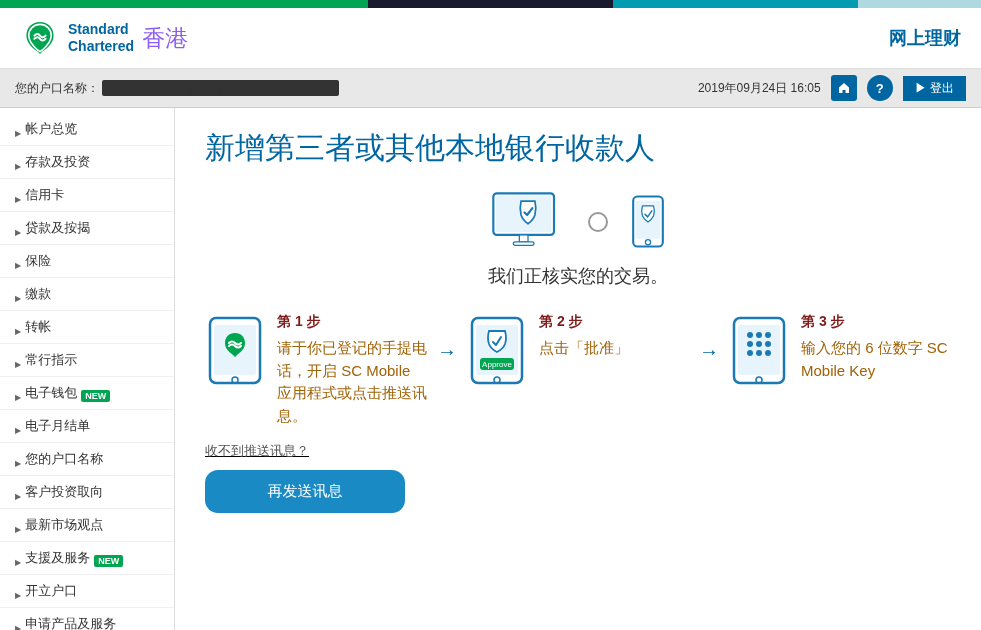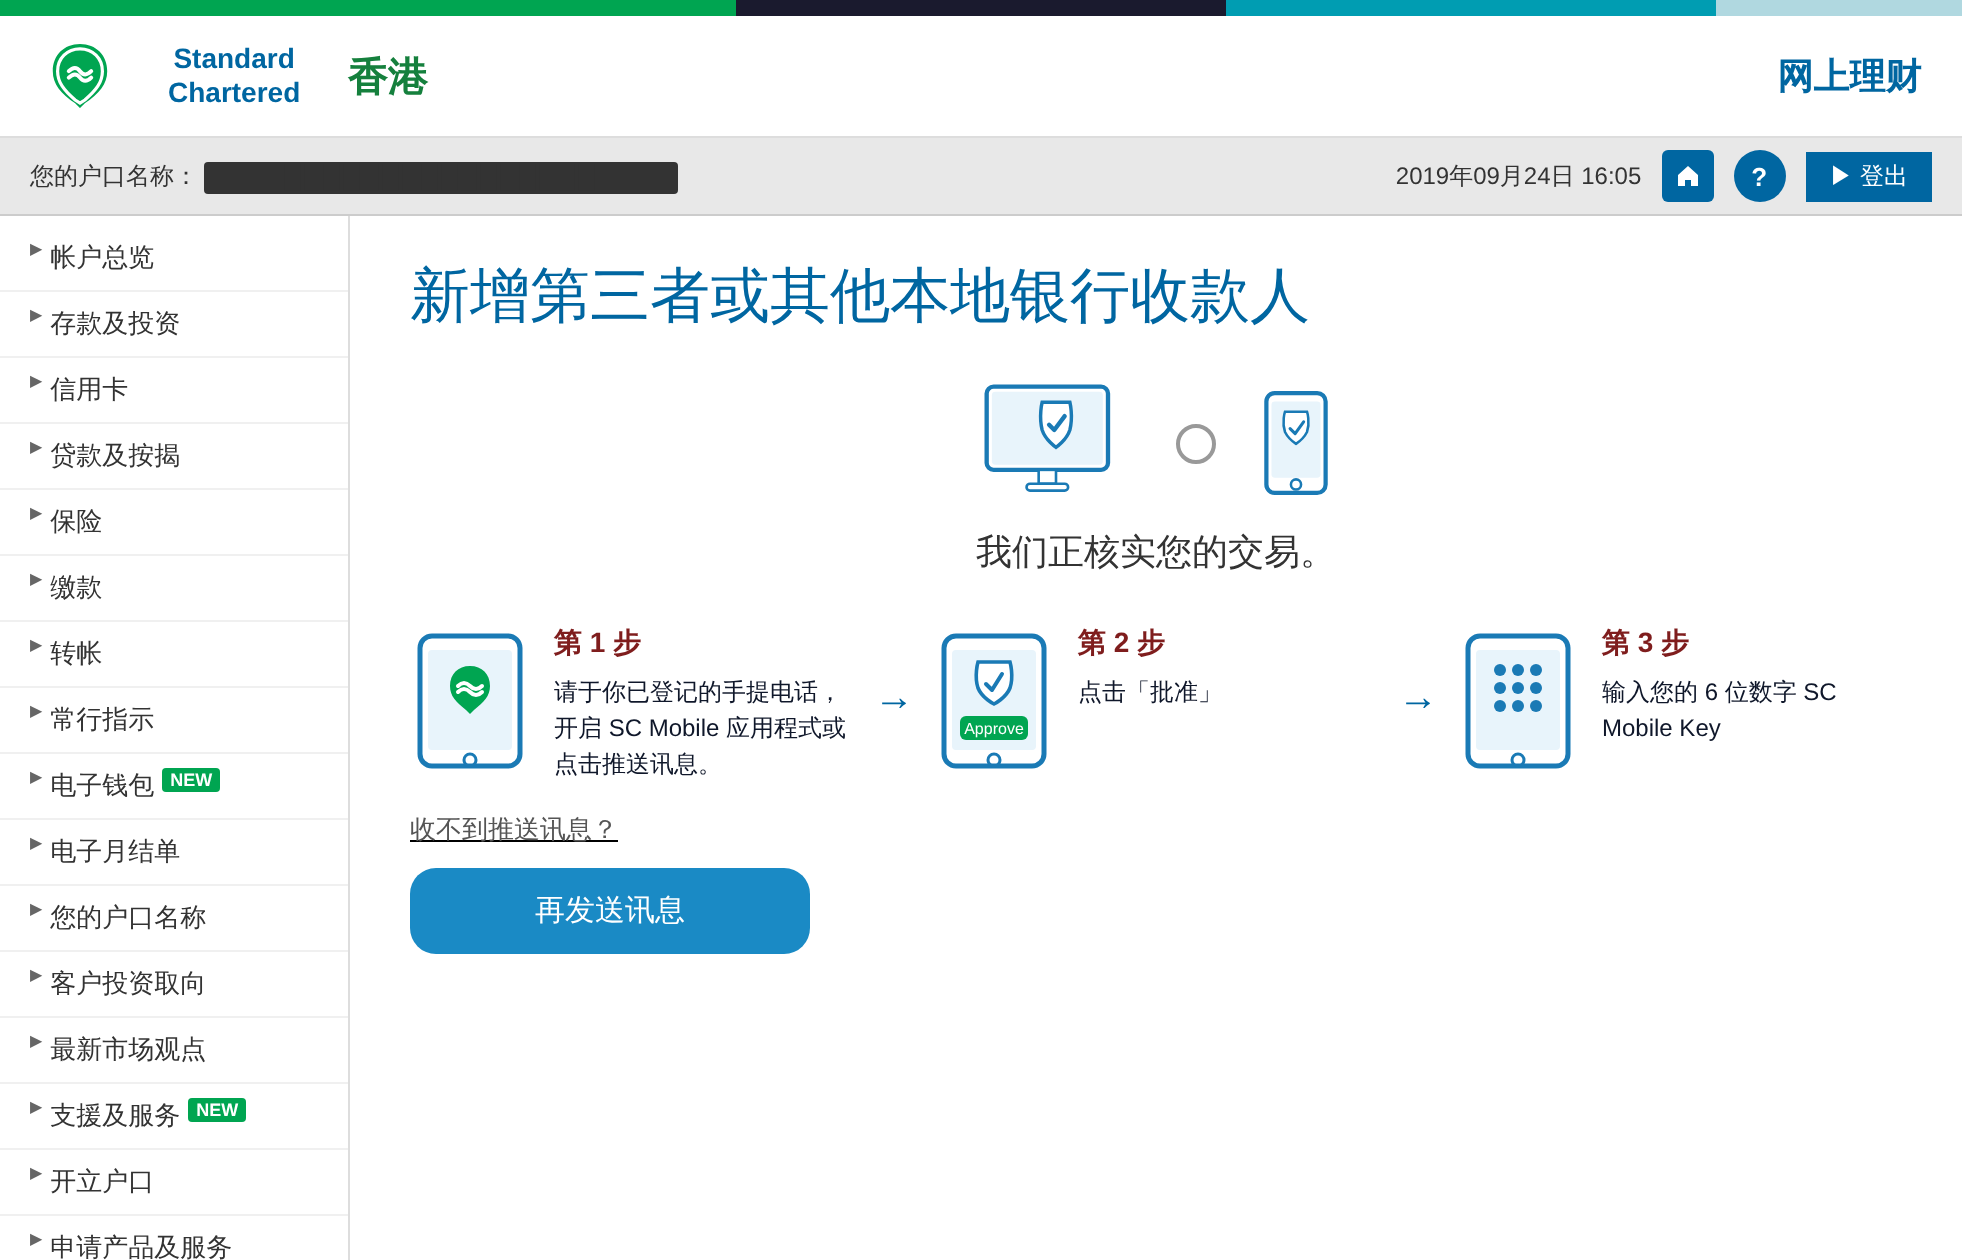--- a/index.html
+++ b/index.html
@@ -20,37 +20,36 @@
       background: #fff;
       display: flex;
       align-items: center;
       justify-content: space-between;
       padding: 10px 20px;
       border-bottom: 1px solid #ddd;
     }
     .logo-area {
       display: flex;
       align-items: center;
-      gap: 24px;
-      text-align: center;
+      gap: 8px;
     }
     .logo-text {
       font-size: 14px;
       font-weight: bold;
       color: #0066a1;
       line-height: 1.2;
     }
     .logo-icon {
       width: 40px;
       height: 40px;
     }
     .logo-hk {
-      font-size: 20px;
-      color: #15803d;
-      font-weight: bold;
+      font-size: 23px;
+      color: #8b5cf6;
+      font-weight: normal;
     }
     .header-right {
       font-size: 18px;
       color: #0066a1;
       font-weight: bold;
     }
 
     
     .user-bar {
       background: #e8e8e8;
@@ -121,21 +120,21 @@
       border-right: 1px solid #ddd;
       padding: 5px 0;
       flex-shrink: 0;
     }
     .sidebar-item {
       padding: 7px 15px;
       font-size: 13px;
       color: #333;
       cursor: pointer;
       display: flex;
-      align-items: flex-start;
+      align-items: flex-end;
       gap: 4px;
       border-bottom: 1px solid #f0f0f0;
     }
     .sidebar-item::before {
       content: '▶';
       font-size: 8px;
       color: #666;
     }
     .new-badge {
       background: #00a551;
@@ -196,22 +195,22 @@
       flex: 1;
     }
     .step-content { flex: 1; }
     .step-title {
       font-size: 14px;
       font-weight: bold;
       color: #7f1d1d;
       margin-bottom: 6px;
     }
     .step-desc {
-      font-size: 12px;
-      color: #0f172a;
+      font-size: 15px;
+      color: #a16207;
       line-height: 1.5;
     }
     .step-arrow {
       font-size: 20px;
       color: #0066a1;
       margin: 25px 10px 0 10px;
       flex-shrink: 0;
     }
 
     

